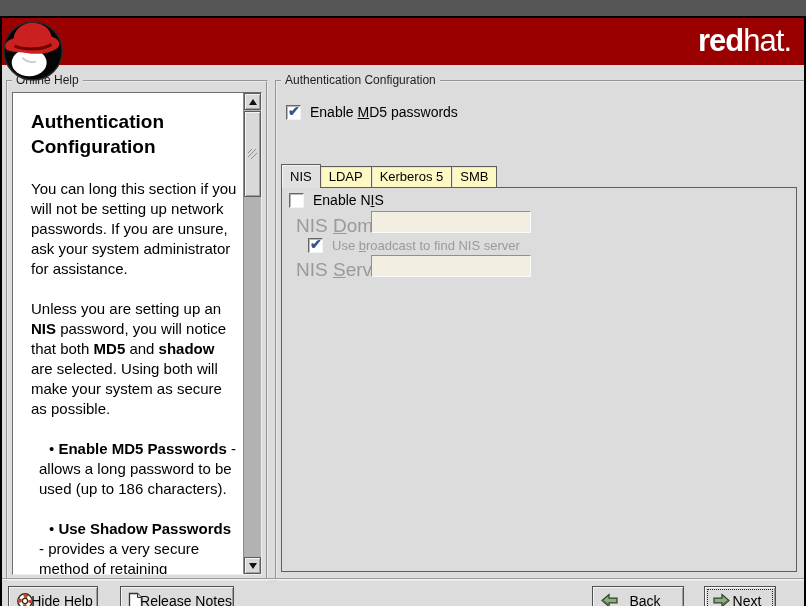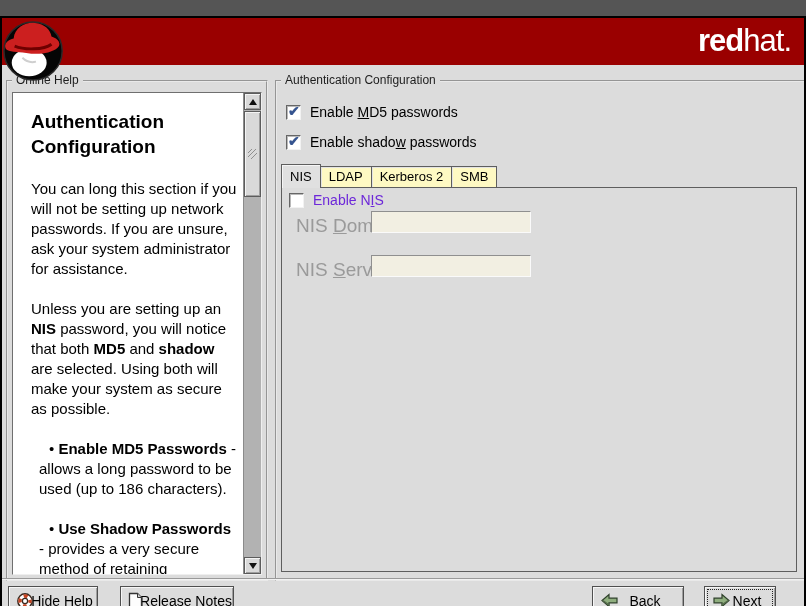--- a/index.html
+++ b/index.html
@@ -122,41 +122,41 @@
   </div>
 
   <div class="frame auth-frame">
     <span class="frame-label">Authentication Configuration</span>
 
     <div class="cb-row" style="left:9px;top:22px;">
       <span class="checkbox checked"></span>
       <span><span>Enable </span><span class="u">M</span><span>D5 passwords</span></span>
     </div>
 
-    <div class="cb-row" style="left:9px;top:52px;">
-      <span class="checkbox checked"></span>
-      <span><span>Enable shado</span><span class="u">w</span><span> passwords</span></span>
-    </div>
 
     <div class="tabs">
       <div class="tab active">NIS</div>
       <div class="tab">LDAP</div>
-      <div class="tab">Kerberos 2</div>
+      <div class="tab">Kerberos 5</div>
       <div class="tab">SMB</div>
     </div>
 
     <div class="notebook">
-      <div class="cb-row nb-cb-label" style="left:7px;top:4px;color:#6d28d9;">
+      <div class="cb-row nb-cb-label" style="left:7px;top:4px;color:#000000;">
         <span class="checkbox"></span>
         <span><span>Enable N</span><span class="u">I</span><span>S</span></span>
       </div>
 
       <span class="nb-label" style="left:14px;top:27px;"><span>NIS </span><span class="u">D</span><span>omain:</span></span>
       <input class="entry" style="left: 89px; top: 23px;" disabled="" value="">
 
+      <div class="cb-row" style="left:26px;top:50px;color:#9a9a9a;font-size:13px;">
+        <span class="checkbox checked"></span>
+        <span><span>Use </span><span class="u">b</span><span>roadcast to find NIS server</span></span>
+      </div>
 
       <span class="nb-label" style="left:14px;top:71px;"><span>NIS </span><span class="u">S</span><span>erver:</span></span>
       <input class="entry" style="left: 89px; top: 67px;" disabled="" value="">
     </div>
   </div>
 
   <div class="separator"></div>
 
   <div class="btn btn-hide">
     <span class="icon">

